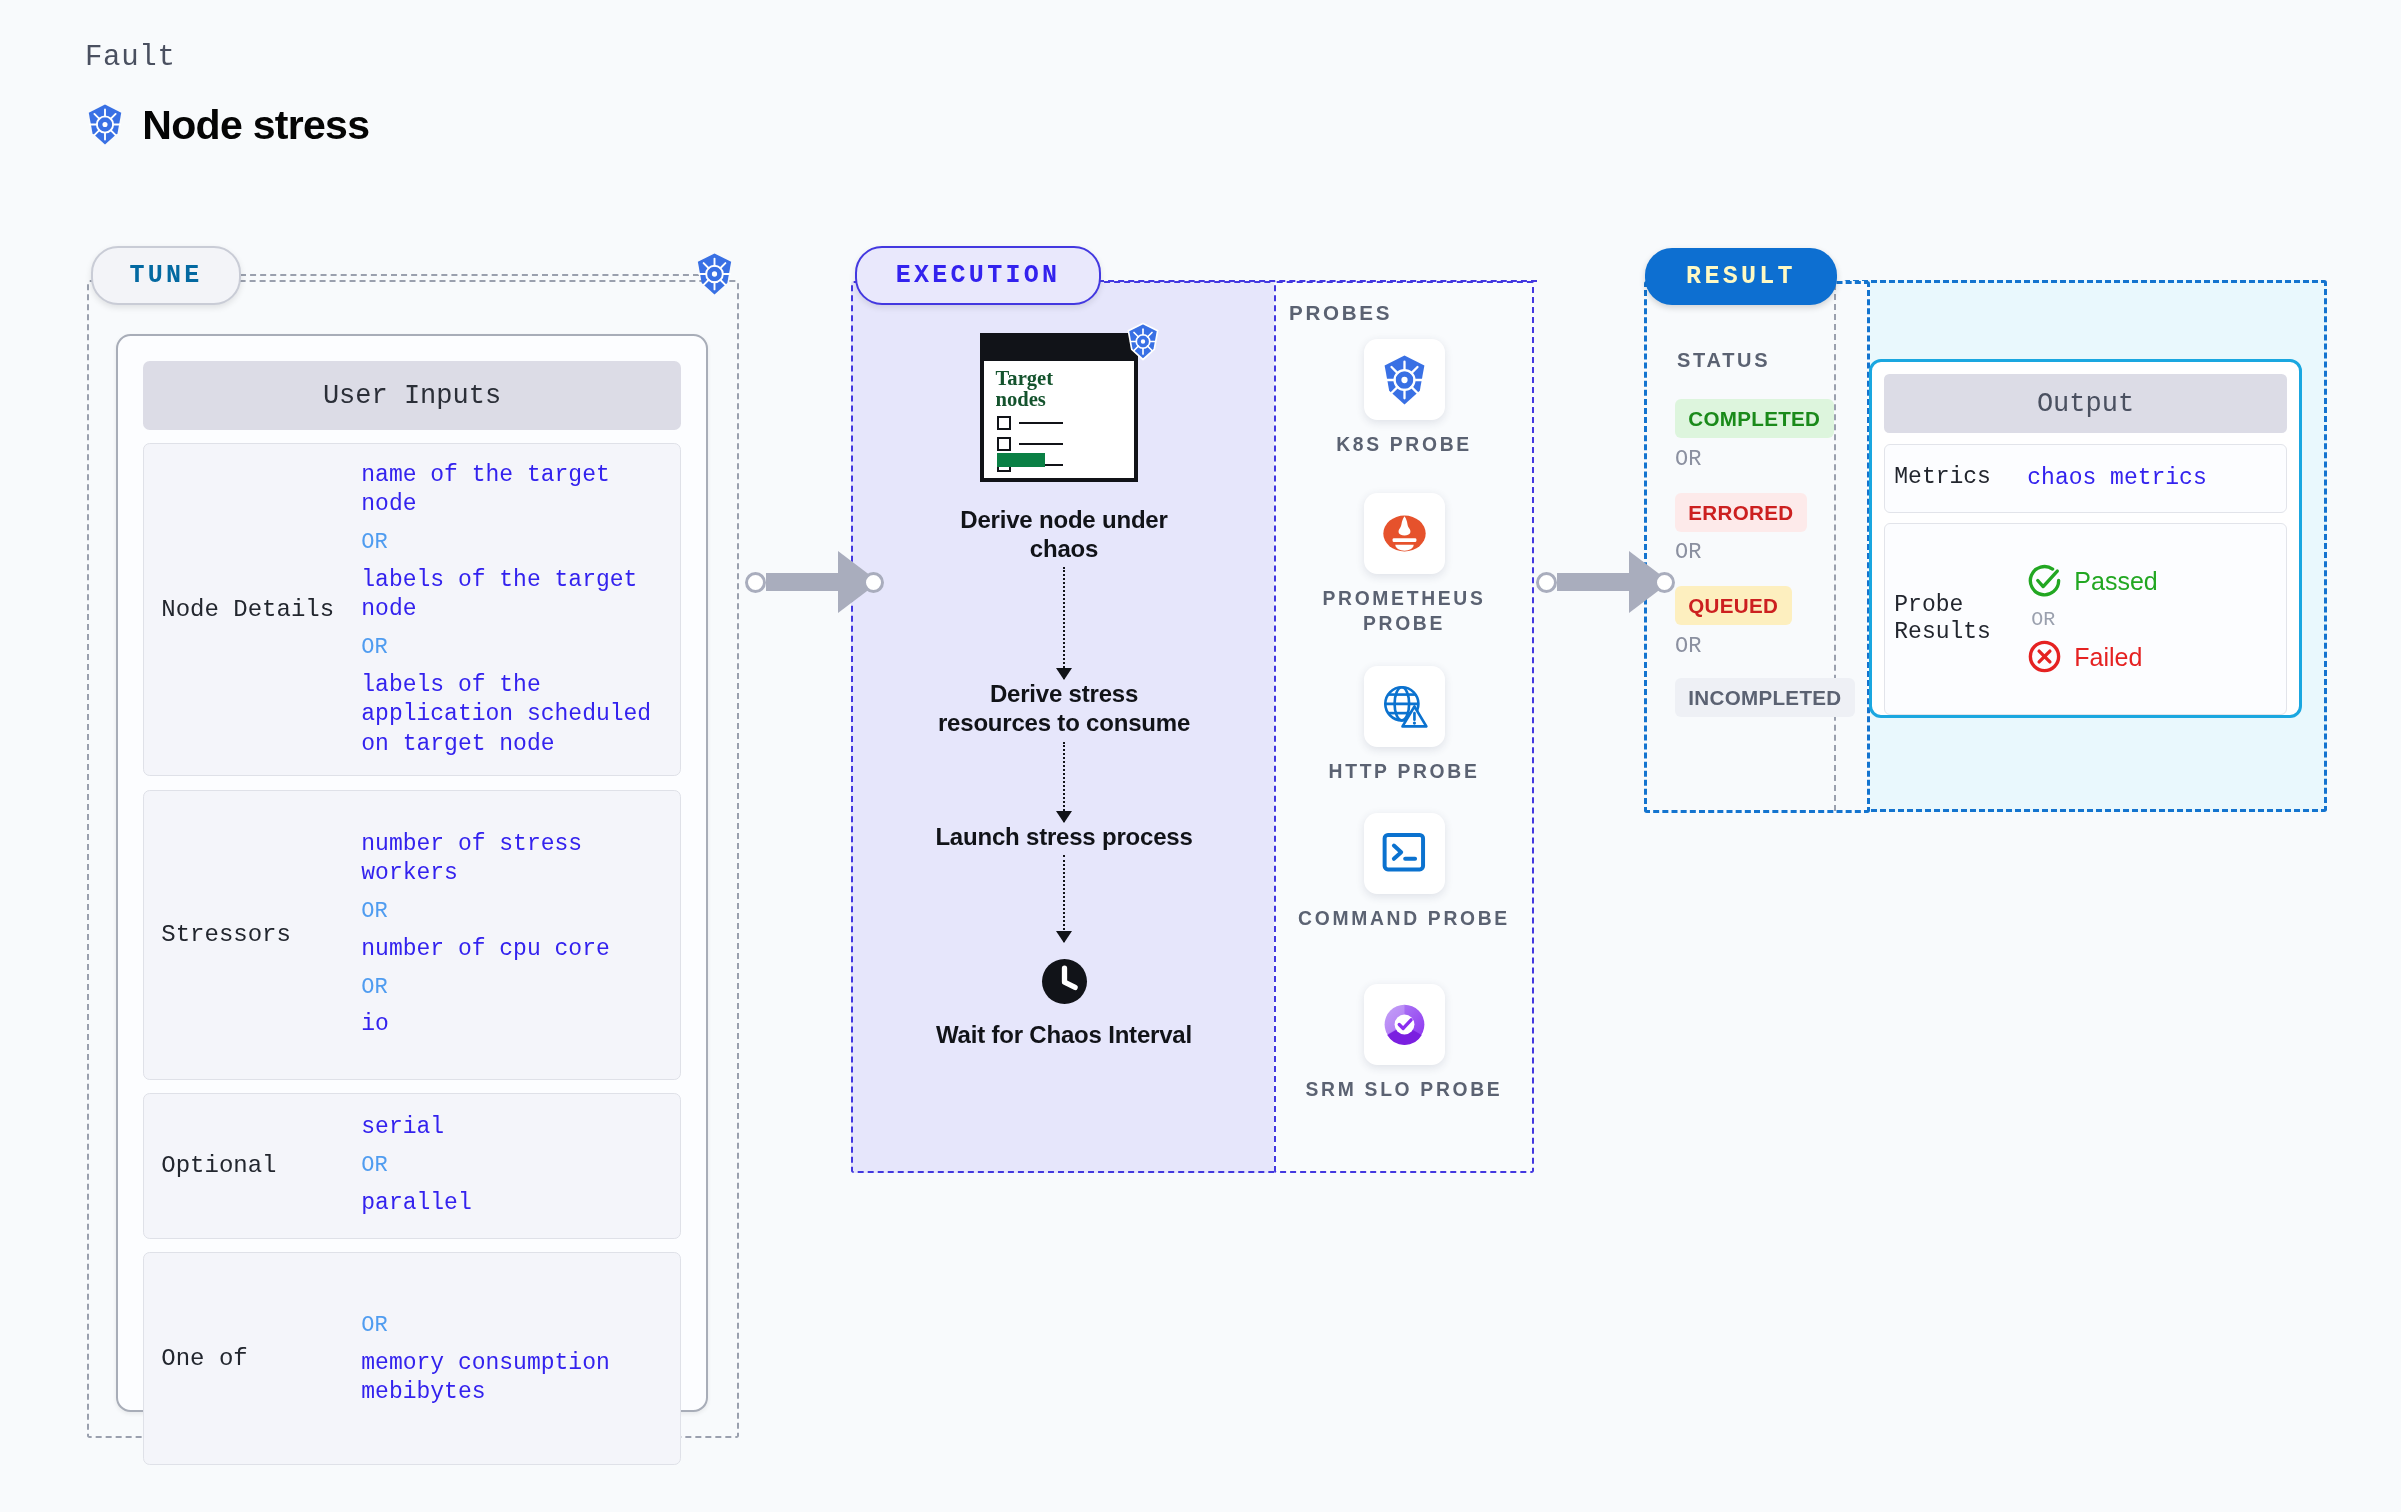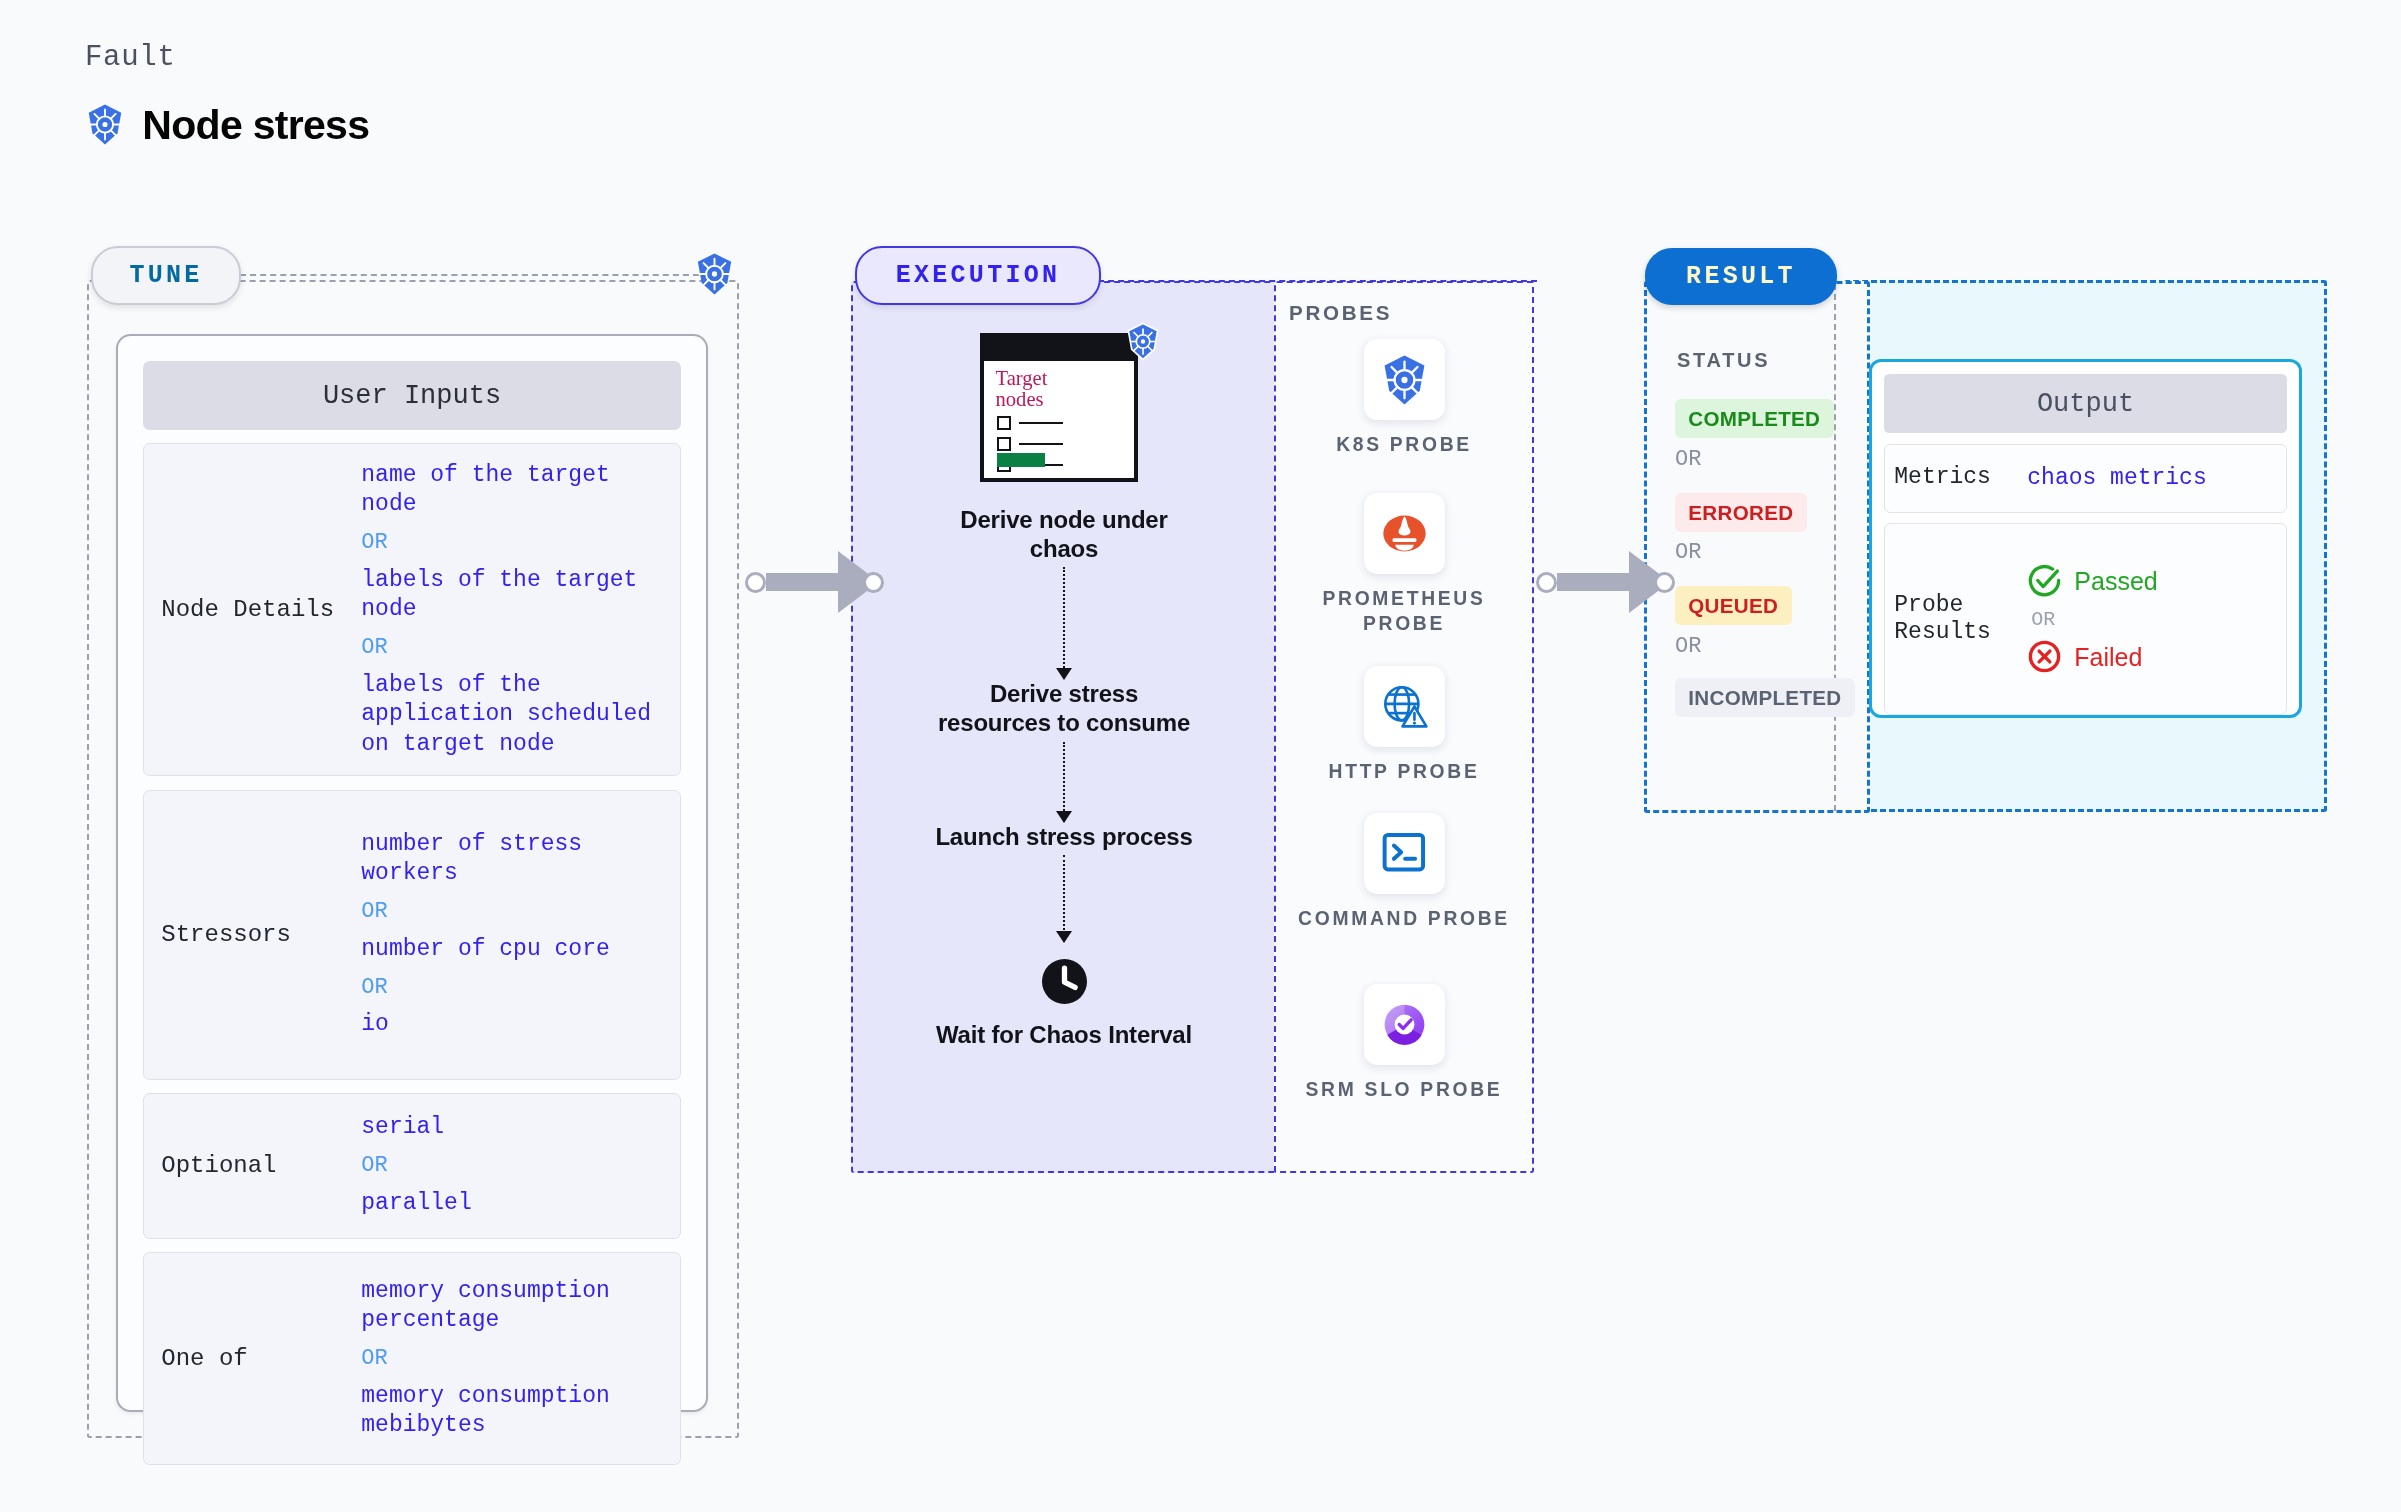--- a/index.html
+++ b/index.html
@@ -105,22 +105,22 @@
   }
 
   
   #target-card { position:relative; width:169px; height:153px; }
   #tc-body {
     position:absolute; left:0; top:0; width:158px; height:149px;
     background:#ffffff; border:4.7px solid #111318;
   }
   #tc-titlebar { position:absolute; left:0; top:0; width:100%; height:24px; background:#111318; }
   #tc-title {
-    position:absolute; left:12px; top:31px; font-size:20.6px; font-weight:normal;
-    color:#be185d; line-height:1.03; font-family:"Liberation Serif", serif;
+    position:absolute; left:12px; top:31px; font-size:20.6px; font-weight:bold;
+    color:#14532d; line-height:1.03; font-family:"Liberation Serif", serif;
   }
   .tc-row { position:absolute; left:13.3px; display:flex; align-items:center; gap:8px; }
   .tc-check { width:14px; height:14px; border:2.7px solid #111318; background:#fff; }
   .tc-line { width:44px; height:2.7px; background:#111318; }
   #tc-green { position:absolute; left:13.3px; bottom:10.6px; width:48px; height:14.6px; background:#0a8045; }
   #tc-k8s { position:absolute; right:-12px; top:-10.6px; }
 
   
   #probes-box {
     position:absolute; left:1274px; top:281px; width:260px; height:892px;
@@ -295,21 +295,20 @@
     <div class="ig-values">
       <div class="ig-val">serial</div>
       <div class="ig-or">OR</div>
       <div class="ig-val">parallel</div>
     </div>
   </div>
 
   <div class="input-group" style="height:213px">
     <div class="ig-label">One of</div>
     <div class="ig-values">
-      <div class="ig-val">memory consumption percentage</div>
       <div class="ig-or">OR</div>
       <div class="ig-val">memory consumption mebibytes</div>
     </div>
   </div>
 </div>
 
 <div class="conn" style="left:745px; top:551px;">
   <div class="dot"></div>
   <div class="bar" style="width:72px"></div>
   <div class="tri"></div>

